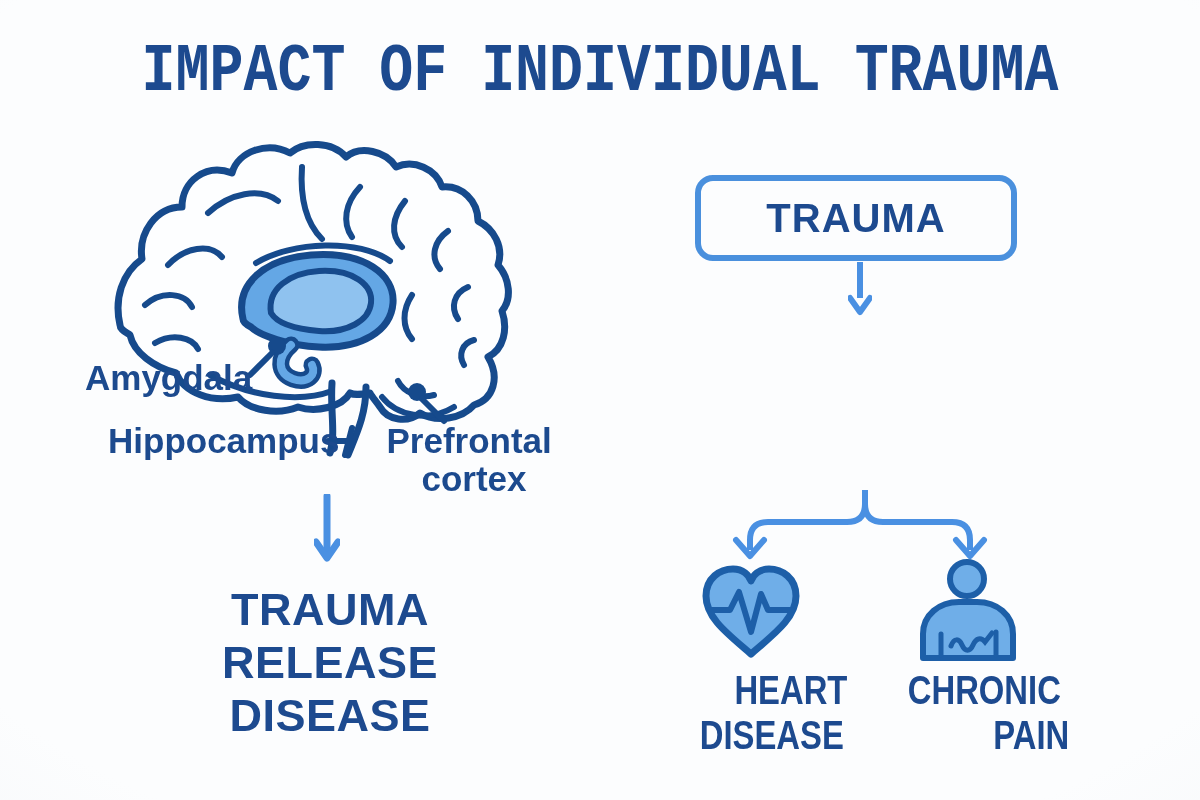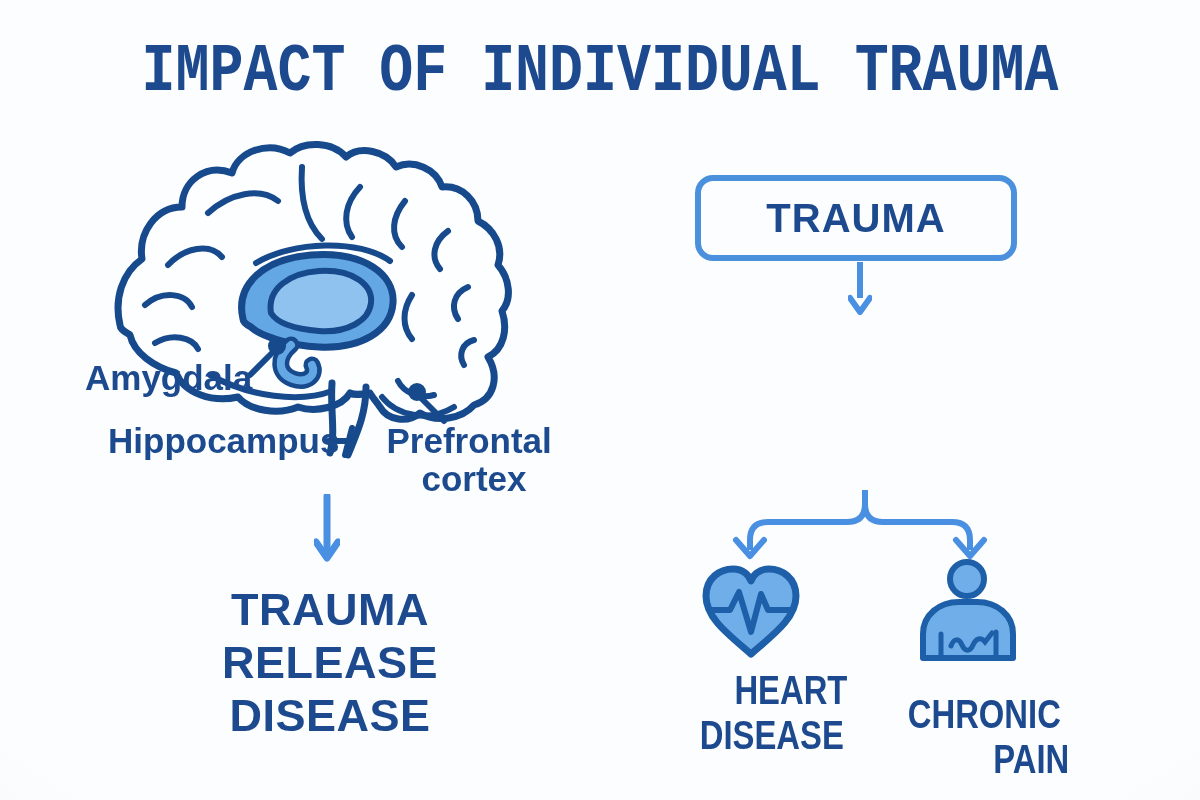--- a/index.html
+++ b/index.html
@@ -59,21 +59,21 @@
     position: absolute; top: 672px; width: 220px; text-align: right;
     line-height: 37px;
   }
   .outcome-label > span {
     display: inline-block; white-space: nowrap;
     font-size: 40px; font-weight: bold; color: #1d4a8f;
     transform: scaleX(0.82); transform-origin: 50% 50%;
     line-height: 37px;
   }
   .heart-label { left: 640px; }
-  .person-label { left: 858px; margin-top: 24px; }
+  .person-label { left: 858px; }
 </style>
 </head>
 <body>
 
 <div class="canvas">
 
   <div class="title">
     <span>IMPACT OF INDIVIDUAL TRAUMA</span>
   </div>
 

